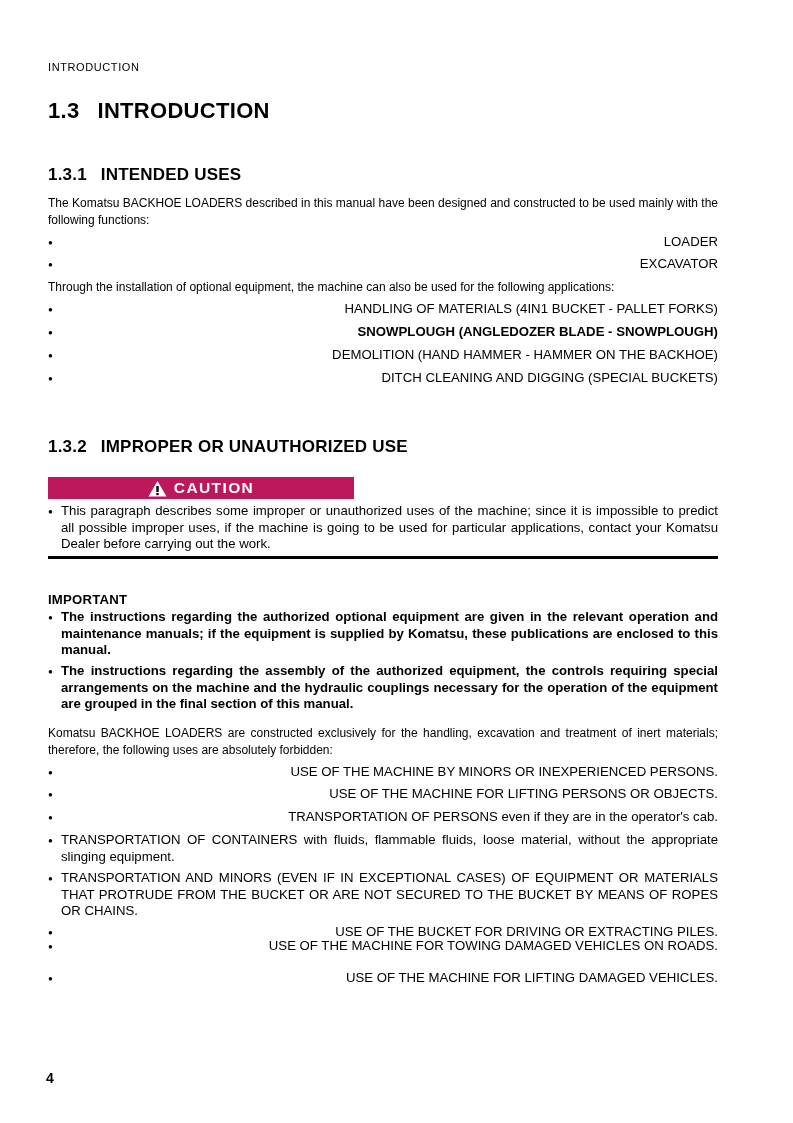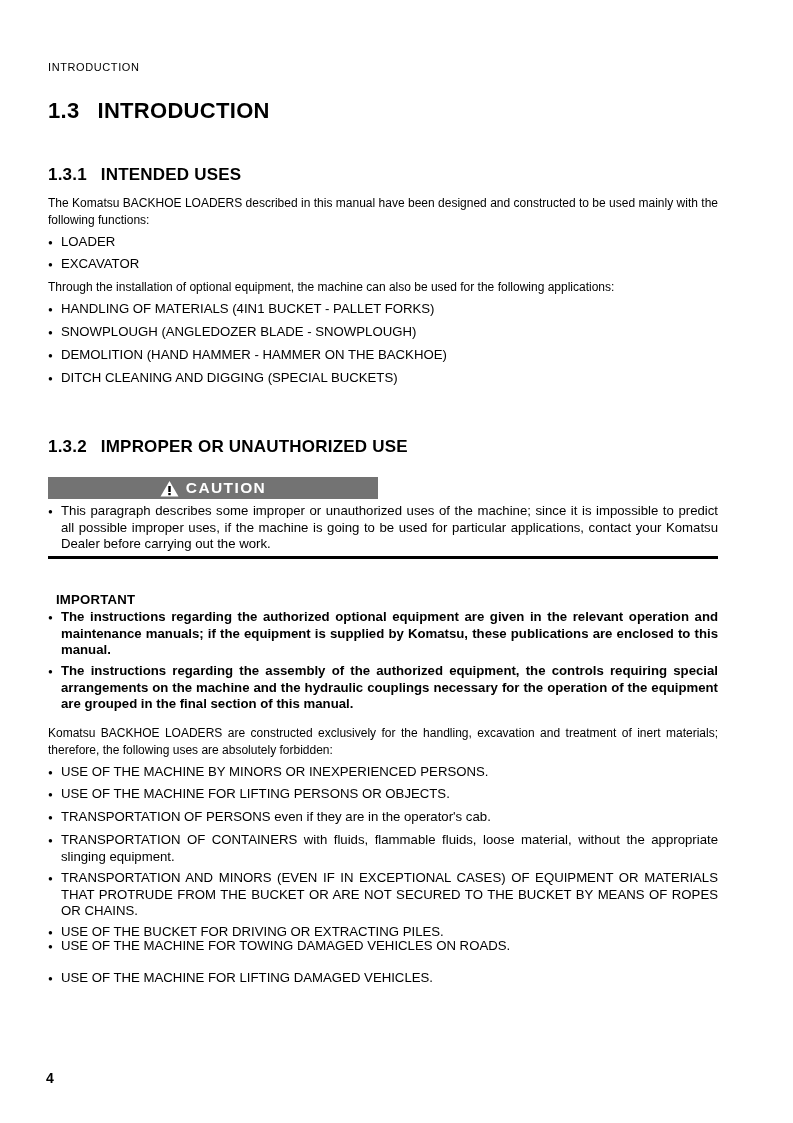--- a/index.html
+++ b/index.html
@@ -74,40 +74,40 @@
 
   
   .bullet {
     position: absolute;
     left: 48px;
     width: 670px;
     font-size: 13.2px;
     line-height: 16.5px;
     padding-left: 13px;
     box-sizing: border-box;
-    text-align: left;
+    text-align: right;
   }
   .bullet.just { text-align: justify; text-justify: inter-word; }
   .bullet::before {
     content: "\25CF";
     position: absolute;
     left: 0px;
     top: 0px;
     font-size: 8px;
     line-height: 17px;
   }
 
   
   .caution-bar {
     position: absolute;
     left: 48px;
     top: 477px;
-    width: 330px;
+    width: 306px;
     height: 22px;
-    background: #737373;
+    background: #be185d;
     color: #ffffff;
     display: flex;
     align-items: center;
     justify-content: center;
   }
   .caution-inner {
     display: flex;
     align-items: center;
     gap: 7px;
   }
@@ -156,21 +156,20 @@
   
   .important-label {
     position: absolute;
     left: 48px;
     top: 592px;
     font-size: 13.2px;
     font-weight: bold;
     letter-spacing: 0.2px;
     line-height: 16px;
     white-space: nowrap;
-    margin-left: 8px;
   }
   .imp-bullet {
     position: absolute;
     left: 48px;
     width: 670px;
     font-size: 13.2px;
     font-weight: bold;
     line-height: 16.6px;
     padding-left: 13px;
     box-sizing: border-box;
@@ -212,21 +211,21 @@
   </div>
 
   <div class="para" style="top:195px;">The Komatsu BACKHOE LOADERS described in this manual have been designed and constructed to be used mainly with the following functions:</div>
 
   <div class="bullet" style="top:234px;">LOADER</div>
   <div class="bullet" style="top:256px;">EXCAVATOR</div>
 
   <div class="para nojust" style="top:279px;">Through the installation of optional equipment, the machine can also be used for the following applications:</div>
 
   <div class="bullet" style="top:301px;">HANDLING OF MATERIALS (4IN1 BUCKET - PALLET FORKS)</div>
-  <div class="bullet" style="top:324px;">SNOWPLOUGH (ANGLEDOZER BLADE - SNOWPLOUGH)</div>
+  <div class="bullet" style="top:324px;font-weight:bold;">SNOWPLOUGH (ANGLEDOZER BLADE - SNOWPLOUGH)</div>
   <div class="bullet" style="top:347px;">DEMOLITION (HAND HAMMER - HAMMER ON THE BACKHOE)</div>
   <div class="bullet" style="top:370px;">DITCH CLEANING AND DIGGING (SPECIAL BUCKETS)</div>
 
   <div class="h2 h2-improper">
     <span class="num">1.3.2</span><span>IMPROPER OR UNAUTHORIZED USE</span>
   </div>
 
   <div class="caution-bar">
     <div class="caution-inner">
       <svg class="caution-tri" width="19" height="17" viewBox="0 0 19 17">

